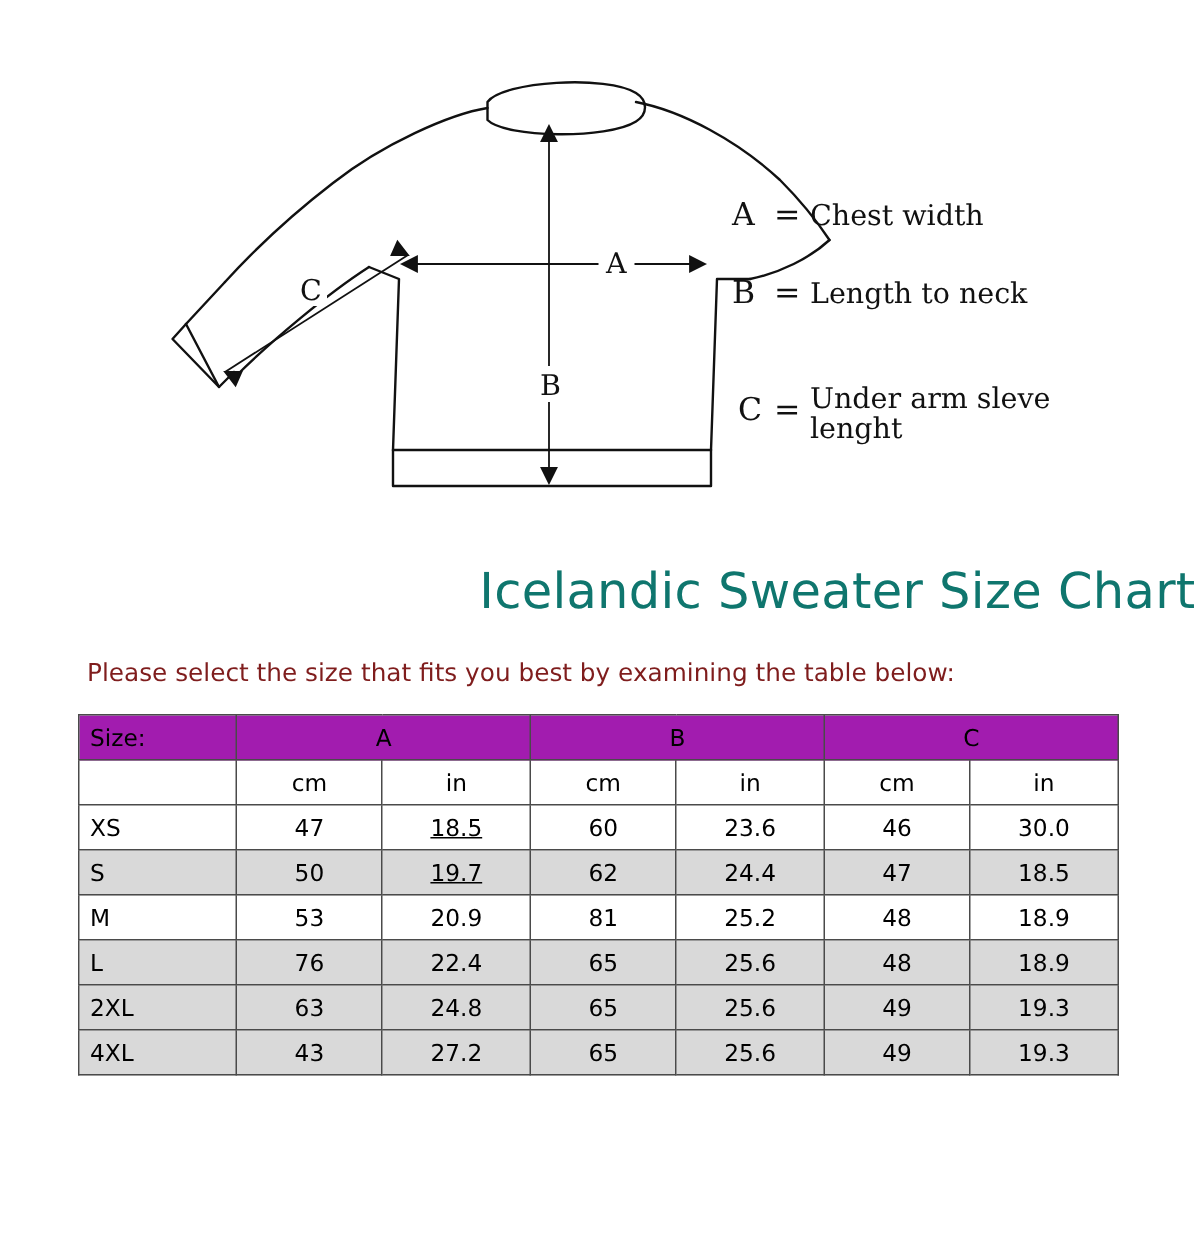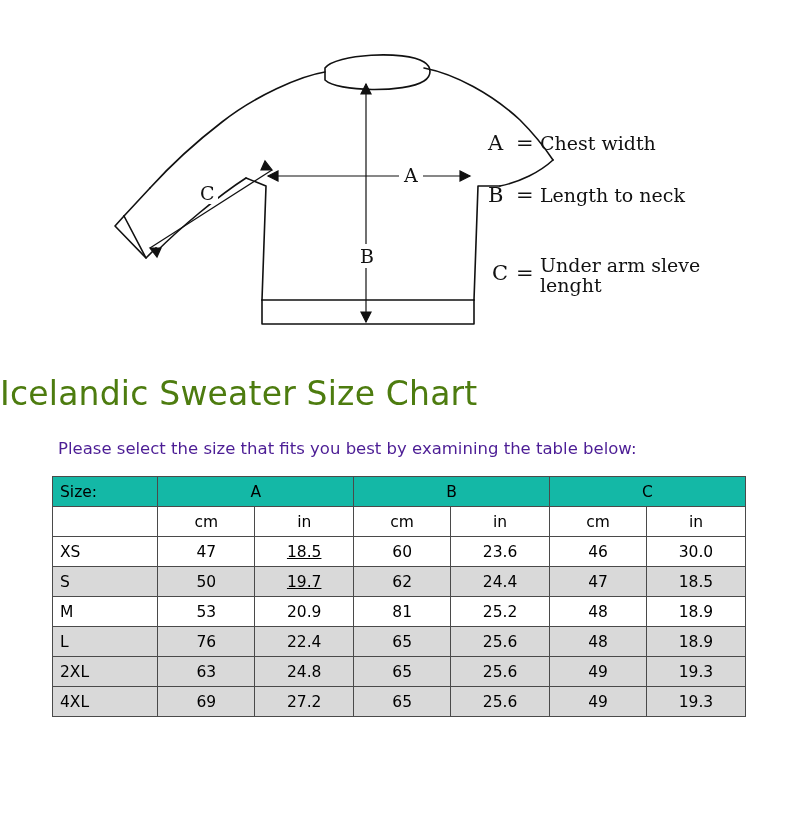--- a/index.html
+++ b/index.html
@@ -25,32 +25,32 @@
     position: relative;
     width: 797px;
     height: 370px;
   }
   .diagram svg {
     display: block;
   }
 
   
   .chart-title {
-    text-align: left;
+    text-align: right;
     font-size: 33px;
-    color: #4d7c0f;
+    color: #0f766e;
     font-family: "DejaVu Sans", sans-serif;
     font-weight: 400;
     margin: 4px 0 0 0;
     letter-spacing: 0.2px;
   }
 
   .intro {
     font-size: 16.5px;
-    color: #4c1d95;
+    color: #7f1d1d;
     margin: 26px 0 0 58px;
     font-family: "DejaVu Sans", sans-serif;
   }
 
   
   .table-wrap {
     margin: 18px 0 0 52px;
     width: 694px;
   }
   table.size-table {
@@ -62,21 +62,21 @@
   table.size-table td, table.size-table th {
     border: 1px solid #4a4a4a;
     height: 29px;
     padding: 0 6px;
     font-weight: normal;
     text-align: center;
     vertical-align: middle;
     white-space: nowrap;
   }
   .hdr {
-    background: #14b8a6;
+    background: #a21caf;
   }
   .col-size {
     text-align: left !important;
     width: 104px;
     padding-left: 7px !important;
   }
   .row-alt td {
     background: #d9d9d9;
   }
   .u-line {
@@ -222,21 +222,21 @@
           <td class="col-size">2XL</td>
           <td>63</td>
           <td>24.8</td>
           <td>65</td>
           <td>25.6</td>
           <td>49</td>
           <td>19.3</td>
         </tr>
         <tr class="row-alt">
           <td class="col-size">4XL</td>
-          <td>69</td>
+          <td>43</td>
           <td>27.2</td>
           <td>65</td>
           <td>25.6</td>
           <td>49</td>
           <td>19.3</td>
         </tr>
       </tbody>
     </table>
   </div>
 

